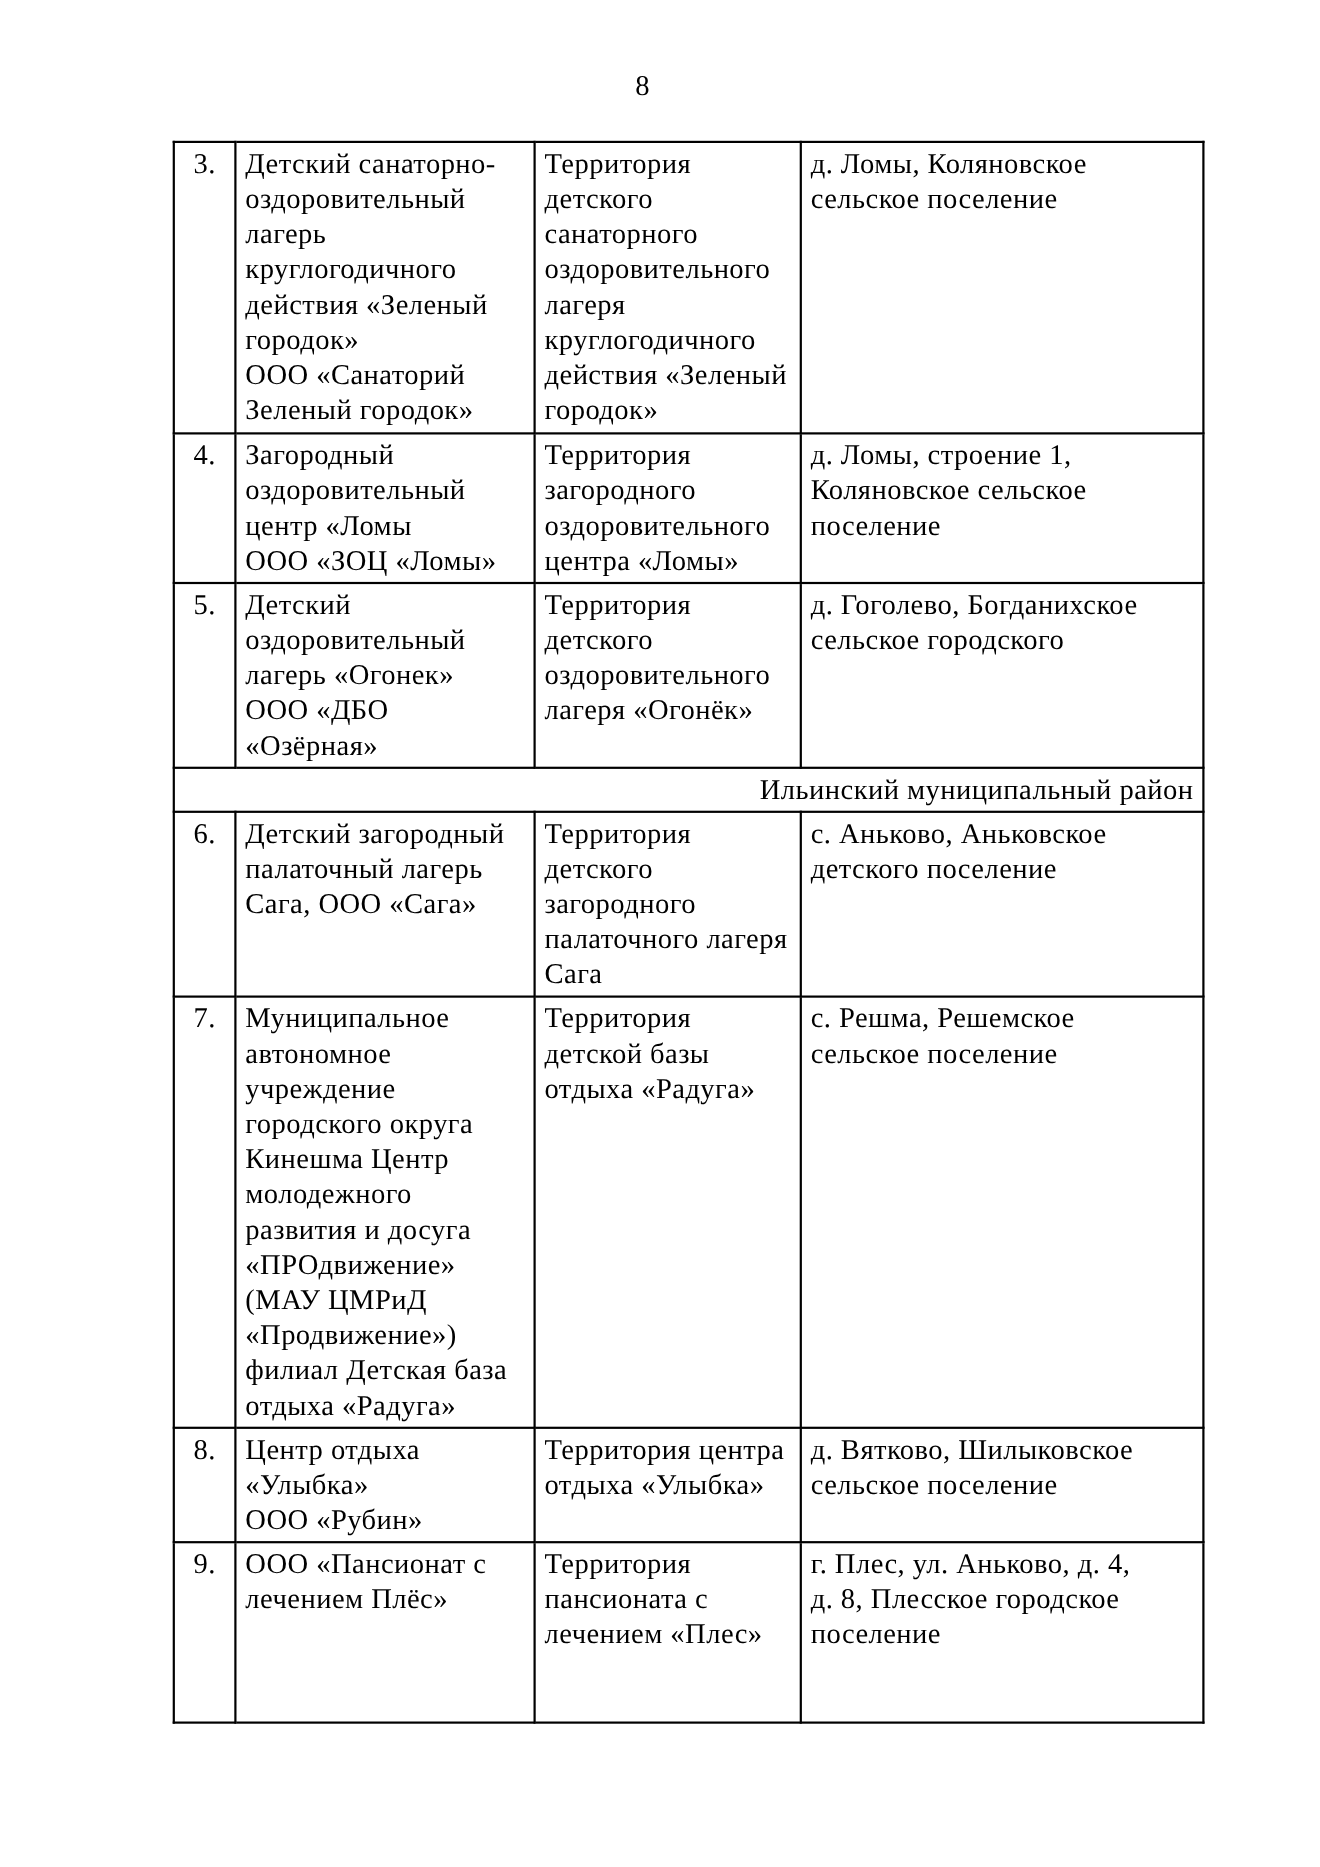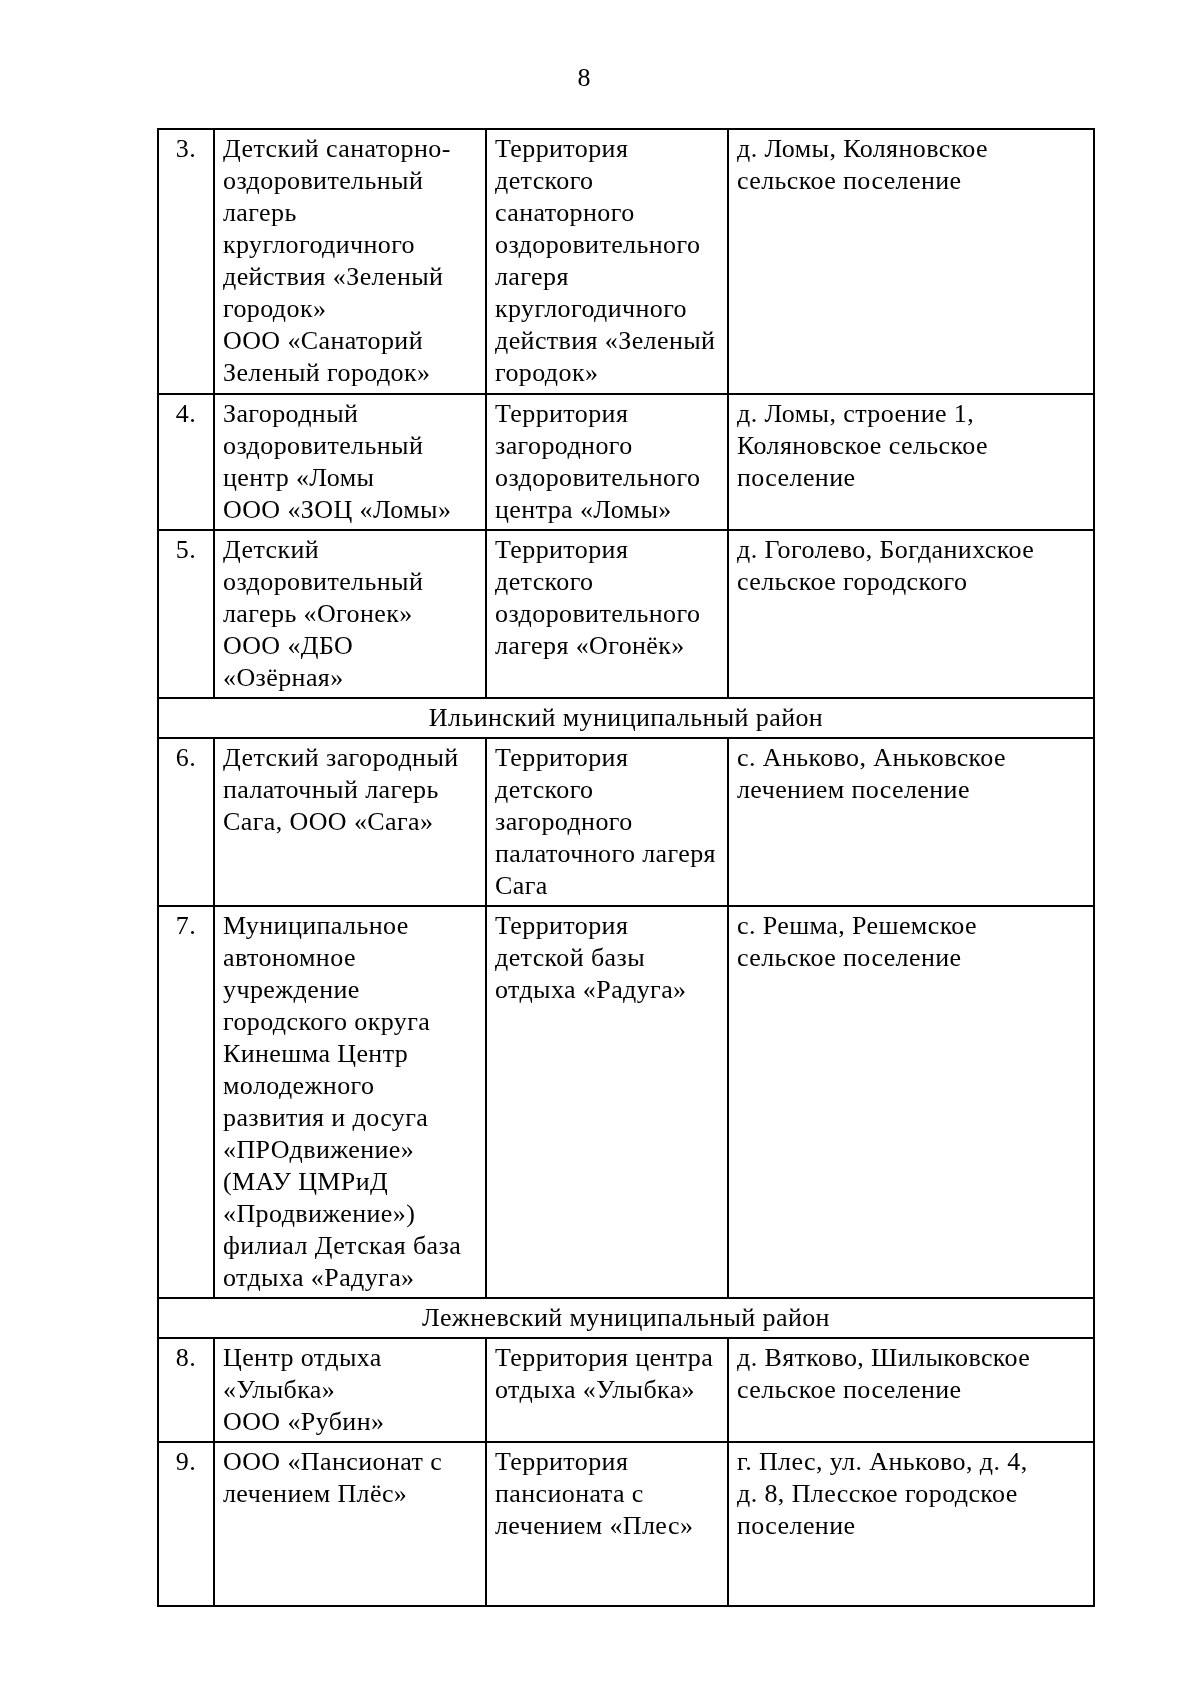--- a/index.html
+++ b/index.html
@@ -41,21 +41,21 @@
     padding: 3px 8px 3px 8px;
     white-space: pre-line;
     overflow: hidden;
   }
   td.num {
     text-align: center;
     padding-left: 2px;
     padding-right: 2px;
   }
   td.section-cell {
-    text-align: center;
+    text-align: right;
     white-space: normal;
     padding-top: 1px;
     padding-bottom: 1px;
     vertical-align: middle;
   }
   tr.h265 { height: 265px; }
   tr.h132 { height: 132px; }
   tr.h162 { height: 162px; }
   tr.h161 { height: 161px; }
   tr.h390 { height: 390px; }
@@ -139,21 +139,21 @@
         <td class="num">6.</td>
         <td>Детский загородный
 палаточный лагерь
 Сага, ООО «Сага»</td>
         <td>Территория
 детского
 загородного
 палаточного лагеря
 Сага</td>
         <td>с. Аньково, Аньковское
-лечением поселение</td>
+детского поселение</td>
       </tr>
 
 
       <tr class="h390">
         <td class="num">7.</td>
         <td>Муниципальное
 автономное
 учреждение
 городского округа
 Кинешма Центр
@@ -164,23 +164,20 @@
 «Продвижение»)
 филиал Детская база
 отдыха «Радуга»</td>
         <td>Территория
 детской базы
 отдыха «Радуга»</td>
         <td>с. Решма, Решемское
 сельское поселение</td>
       </tr>
 
-      <tr class="h35">
-        <td colspan="4" class="section-cell">Лежневский муниципальный район</td>
-      </tr>
 
       <tr class="h95">
         <td class="num">8.</td>
         <td>Центр отдыха
 «Улыбка»
 ООО «Рубин»</td>
         <td>Территория центра
 отдыха «Улыбка»</td>
         <td>д. Вятково, Шилыковское
 сельское поселение</td>

